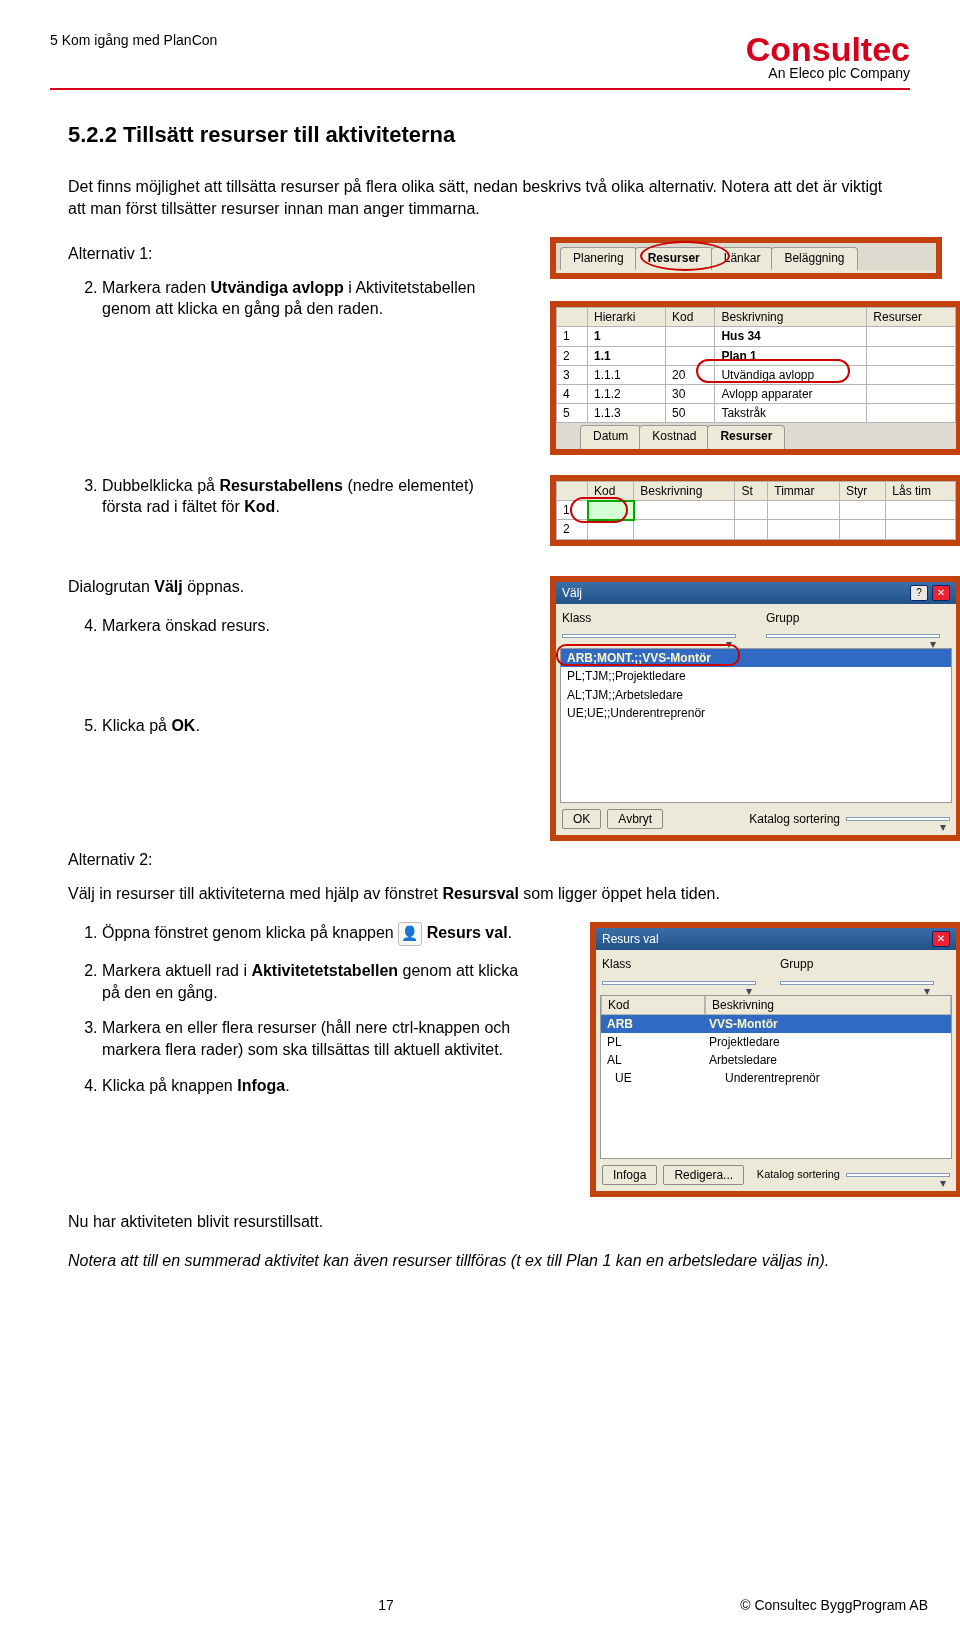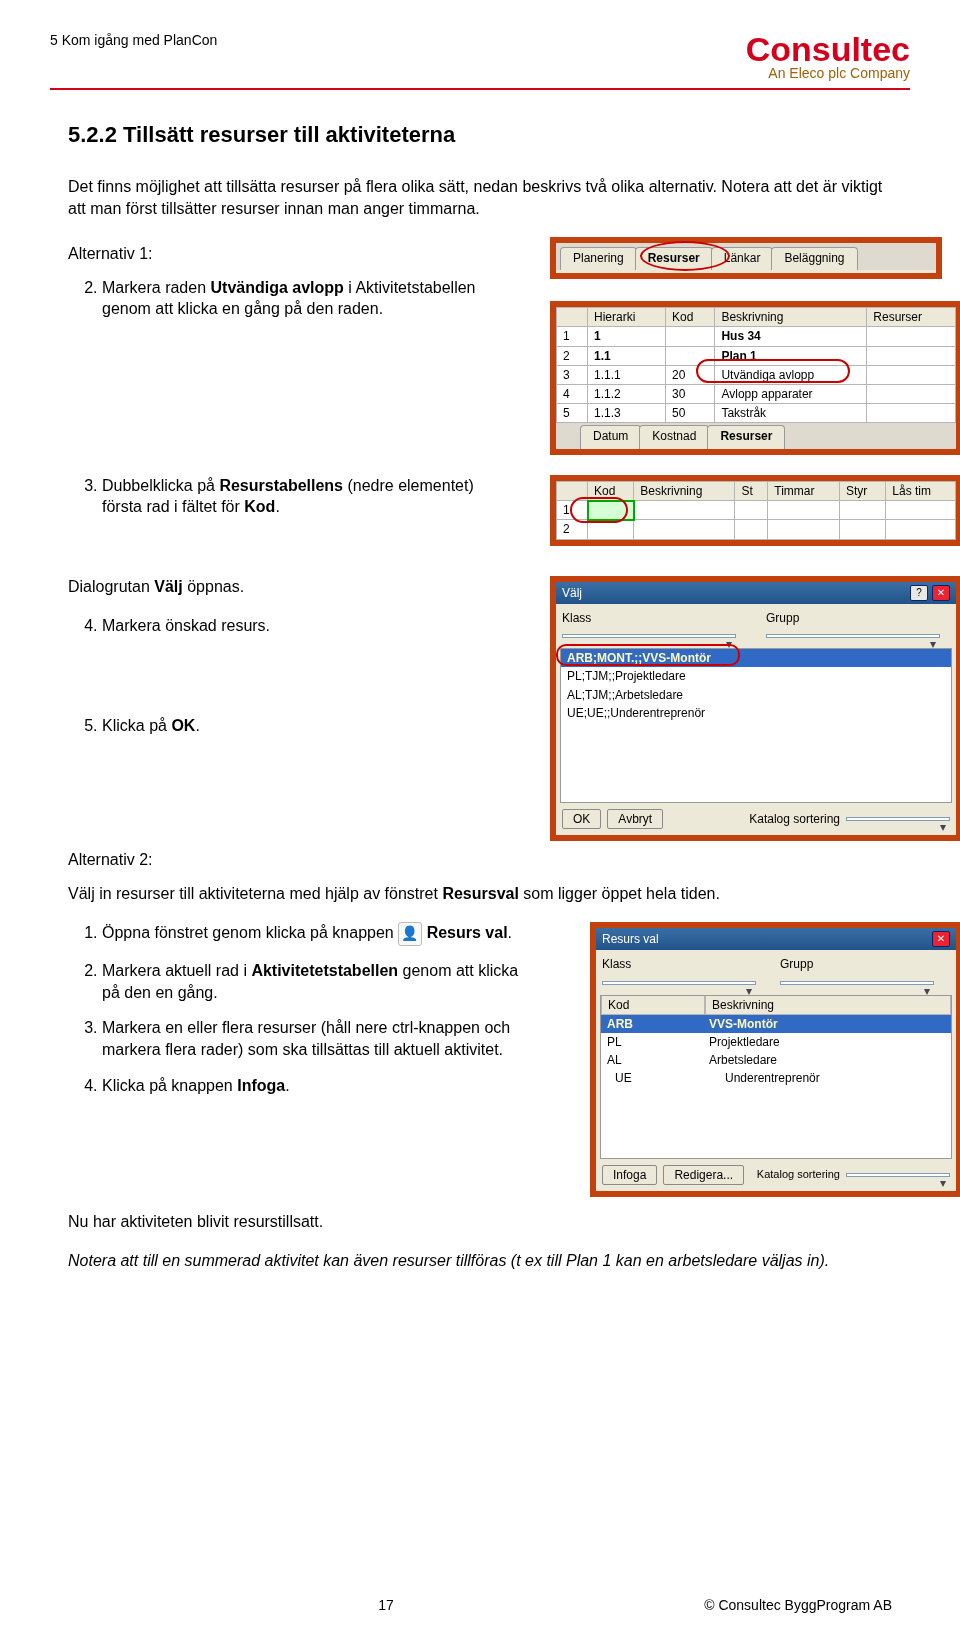--- a/index.html
+++ b/index.html
@@ -2,21 +2,21 @@
 <html><head>
 <meta charset="utf-8">
 <style>
   @page { size: 960px 1635px; margin:0; }
   html,body{margin:0;padding:0;background:#fff;font-family:Arial,Helvetica,sans-serif;color:#000;}
   .page{width:960px;height:1635px;position:relative;box-sizing:border-box;padding:32px 50px 0 50px;}
   .hdr{display:flex;justify-content:space-between;align-items:flex-start;}
   .hdr-title{font-size:14px;}
   .logo{text-align:right;line-height:1.05;}
   .logo .big{font-family:"Arial Black",Arial,sans-serif;font-weight:900;font-size:34px;color:#d5001c;letter-spacing:0px;}
-  .logo .sub{font-size:14px;color:#a16207;margin-top:-2px;}
+  .logo .sub{font-size:14px;color:#000000;margin-top:-2px;}
   .rule{border:none;border-top:2px solid #d5001c;margin:8px 0 30px 0;}
   .content{padding:0 18px;font-size:16px;line-height:1.35;}
   h2{font-size:22px;font-weight:bold;margin:18px 0 26px 0;}
   p{margin:0 0 18px 0;}
   .twocol{display:flex;gap:18px;align-items:flex-start;}
   .leftcol{flex:0 0 420px;}
   .rightcol{flex:1;}
   ol.num{list-style:decimal;padding-left:34px;margin:0 0 18px 0;}
   ol.num li{margin-bottom:14px;}
   .lbl-alt{margin:6px 0 12px 0;}
@@ -33,21 +33,21 @@
   table.mini{width:100%;border-collapse:collapse;background:#fff;}
   table.mini th,table.mini td{border:1px solid #b5b5b5;padding:1px 6px;text-align:left;font-weight:normal;background:#fff;}
   table.mini th{background:#ece9d8;}
   .toolbar{display:flex;gap:6px;padding:6px;align-items:center;background:#ece9d8;}
   .pbtn{background:#ece9d8;border:1px solid #8a8a8a;padding:2px 10px;font-size:12px;border-radius:2px;}
   .select{background:#fff;border:1px solid #7f9db9;padding:1px 18px 1px 4px;font-size:12px;position:relative;display:inline-block;min-width:80px;}
   .select::after{content:"▾";position:absolute;right:3px;top:1px;color:#445;}
   .hilite{background:#fff7b0;}
   .sel-row{background:#316ac5;color:#fef9c3;font-weight:bold;}
   .icon-box{display:inline-block;width:22px;height:22px;border:1px solid #bbb;border-radius:3px;background:#faf8f2;vertical-align:middle;text-align:center;line-height:20px;font-size:14px;}
-  .footer{position:absolute;bottom:22px;left:0;right:0;display:flex;justify-content:space-between;padding:0 68px;font-size:14px;}
+  .footer{position:absolute;bottom:22px;left:0;right:0;display:flex;justify-content:space-between;padding:0 32px;font-size:14px;}
   .rel{position:relative;}
   .hdrcell-row{display:flex;background:#ece9d8;border-bottom:1px solid #b5b5b5;}
   .hdrcell{border:1px solid #b5b5b5;border-bottom:none;border-top:none;padding:1px 6px;flex:1;}
 </style>
 </head>
 <body>
 
 <div class="page">
 
   <div class="hdr">

